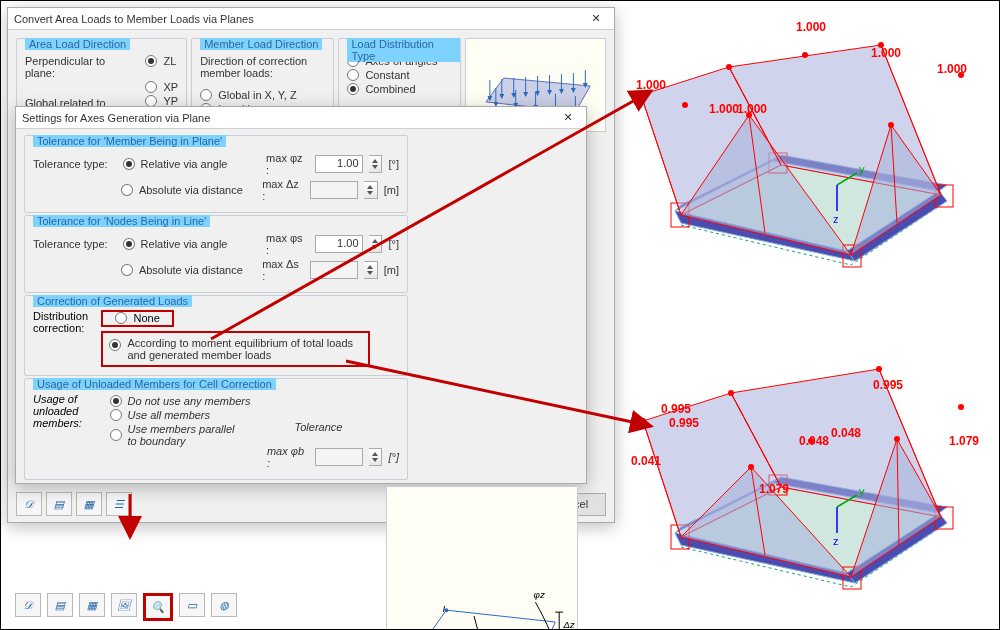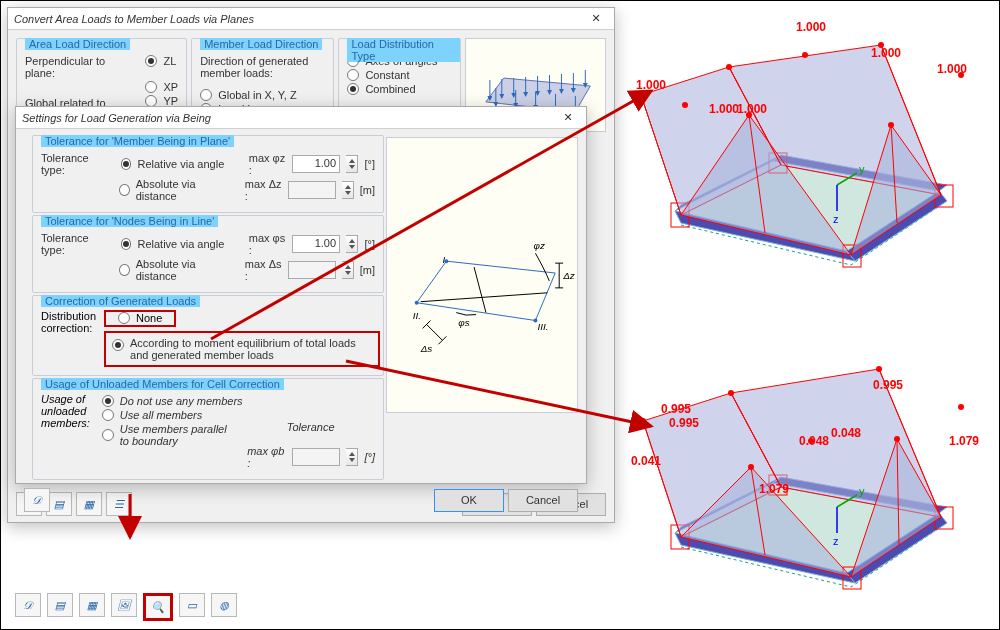--- a/index.html
+++ b/index.html
@@ -1,21 +1,21 @@
 <!DOCTYPE html>
 <html><head>
 <meta charset="utf-8">
 <style>
   * { box-sizing: border-box; margin: 0; padding: 0; font-family: "Segoe UI", Tahoma, sans-serif; font-size: 11px; }
   body { width: 1000px; height: 630px; background: #fff; position: relative; overflow: hidden; border:1px solid #000;}
 
   
   .win { position:absolute; border:1px solid #aaa; background:#f0f0f0; box-shadow:0 4px 16px rgba(0,0,0,.25); }
   .titlebar { height:22px; background:#fff; border-bottom:1px solid #d0d0d0; padding:3px 6px; display:flex; align-items:center; justify-content:space-between;}
-  .titlebar .txt { color:#333;font-style:italic; }
+  .titlebar .txt { color:#333; }
   .close-x { width:24px; text-align:center; color:#333; cursor:default;}
 
   .outer { left:6px; top:6px; width:608px; height:516px; }
   .outer-body { padding:6px 8px; height:calc(100% - 22px); position:relative; }
 
   .group { border:1px solid #c8cdd6; border-radius:2px; margin:2px 0; position:relative; padding:14px 8px 8px;}
   .group > .legend { position:absolute; top:-1px; left:8px; background:#7dd3fc; padding:0 4px; color:#2a66aa;}
   .row { display:flex; align-items:center; gap:6px; margin:2px 0; color:#333;}
   .radio { width:12px; height:12px; border:1px solid #777; border-radius:50%; display:inline-flex; align-items:center; justify-content:center; background:#fff;}
   .radio.checked::after{ content:""; width:6px; height:6px; border-radius:50%; background:#333; }
@@ -25,33 +25,33 @@
   .illus1 { flex:1; height:94px; background:#fffef5; border:1px solid #c8cdd6; margin:2px 0; position:relative;}
 
   .outer-bottom { position:absolute; bottom:6px; left:8px; right:8px; display:flex; gap:4px; align-items:center;}
   .iconbtn { width:26px; height:24px; border:1px solid #b8b8b8; background:#f6f6f6; display:flex; align-items:center; justify-content:center; font-style:italic; color:#2a66aa;}
   .pushbtn { min-width:70px; height:23px; border:1px solid #adadad; background:#e1e1e1; display:flex; align-items:center; justify-content:center; color:#333;}
   .pushbtn.disabled { color:#aaa;}
 
   
   .settings { left:14px; top:105px; width:572px; height:378px; background:#f0f0f0; z-index:2;}
   .settings-body { padding:4px 8px 6px; position:relative; height:calc(100% - 22px);}
-  .left-col { width:352px; float:left;margin-left:8px; }
+  .left-col { width:384px; float:left; }
   .preview { float:right; width:192px; height:276px; background:#fffef5; border:1px solid #c8cdd6; margin-top:4px; position:relative;}
   .num-input { height:18px; border:1px solid #aaa; background:#fff; padding:1px 3px; display:inline-block; min-width:48px; text-align:right;}
   .num-input.dis{ background:#f4f4f4; color:#999;}
   .spin { display:inline-block; width:14px; height:18px; border:1px solid #aaa; border-left:none; background:linear-gradient(#fff,#e6e6e6); position:relative;}
   .spin::before, .spin::after{ content:""; position:absolute; left:3px; width:0; height:0; border-left:3px solid transparent; border-right:3px solid transparent;}
   .spin::before{ top:3px; border-bottom:4px solid #555;}
   .spin::after{ bottom:3px; border-top:4px solid #555;}
   .unit { color:#333; }
 
   
   .hl-row { border:2px solid #c20000; padding:0 12px 1px; display:inline-flex; align-items:center; gap:6px;}
-  .hl-opt { border:2px solid #c20000; padding:2px 13px 2px 6px; display:inline-block; margin-top:4px;}
+  .hl-opt { border:2px solid #c20000; padding:2px 6px 2px 6px; display:inline-block; margin-top:4px;}
 
   .settings-bottom { clear:both; display:flex; gap:4px; align-items:center; padding-top:6px;}
   .settings-bottom .spacer{ flex:1;}
 
   
   .control-strip { position:absolute; left:14px; bottom:8px; display:flex; gap:6px; z-index:3;}
   .control-strip .iconbtn.hl { border:3px solid #c20000; height:28px; width:30px;}
 
   
   .right { position:absolute; left:620px; top:4px; right:4px; bottom:4px;}
@@ -110,21 +110,21 @@
               </div>
             <div class="row">
                 <span class="radio"></span>
                 <span>ZP</span>
               </div>
           </div>
         </div>
       </div>
       <div class="group" style="flex:0.9">
         <span class="legend">Member Load Direction</span>
-        <div class="row">Direction of generated member loads:</div>
+        <div class="row">Direction of correction member loads:</div>
         <div style="height:6px"></div>
         <div class="row">
             <span class="radio"></span>
             <span>Global in X, Y, Z</span>
           </div>
         <div class="row">
             <span class="radio checked"></span>
             <span>Local in x, y, z</span>
           </div>
       </div>
@@ -178,21 +178,21 @@
       <div class="iconbtn">☰</div>
       <div style="flex:1"></div>
       <div class="pushbtn disabled">OK</div>
       <div class="pushbtn">Cancel</div>
     </div>
   </div>
 </div>
 
 <div class="win settings">
   <div class="titlebar">
-    <span class="txt">Settings for Load Generation via Being</span>
+    <span class="txt">Settings for Axes Generation via Plane</span>
     <span class="close-x">✕</span>
   </div>
   <div class="settings-body">
     <div class="left-col">
 
       <div class="group">
         <span class="legend">Tolerance for 'Member Being in Plane'</span>
         <div class="row">
           <span style="width:84px">Tolerance type:</span>
           <span class="radio checked"></span>

